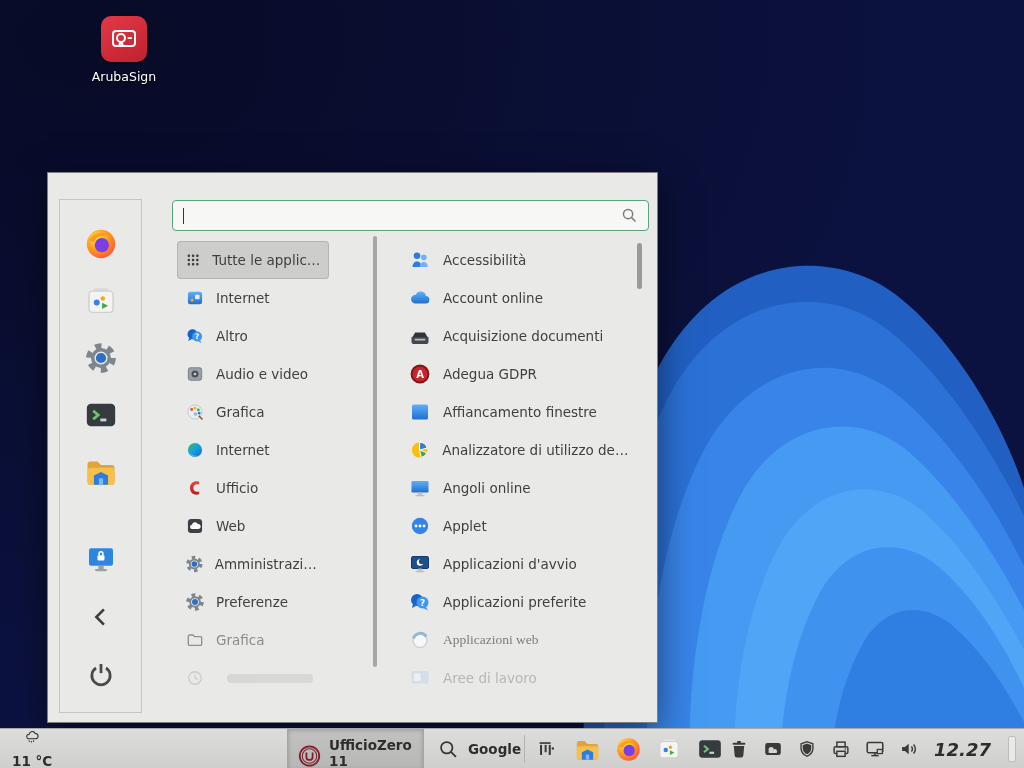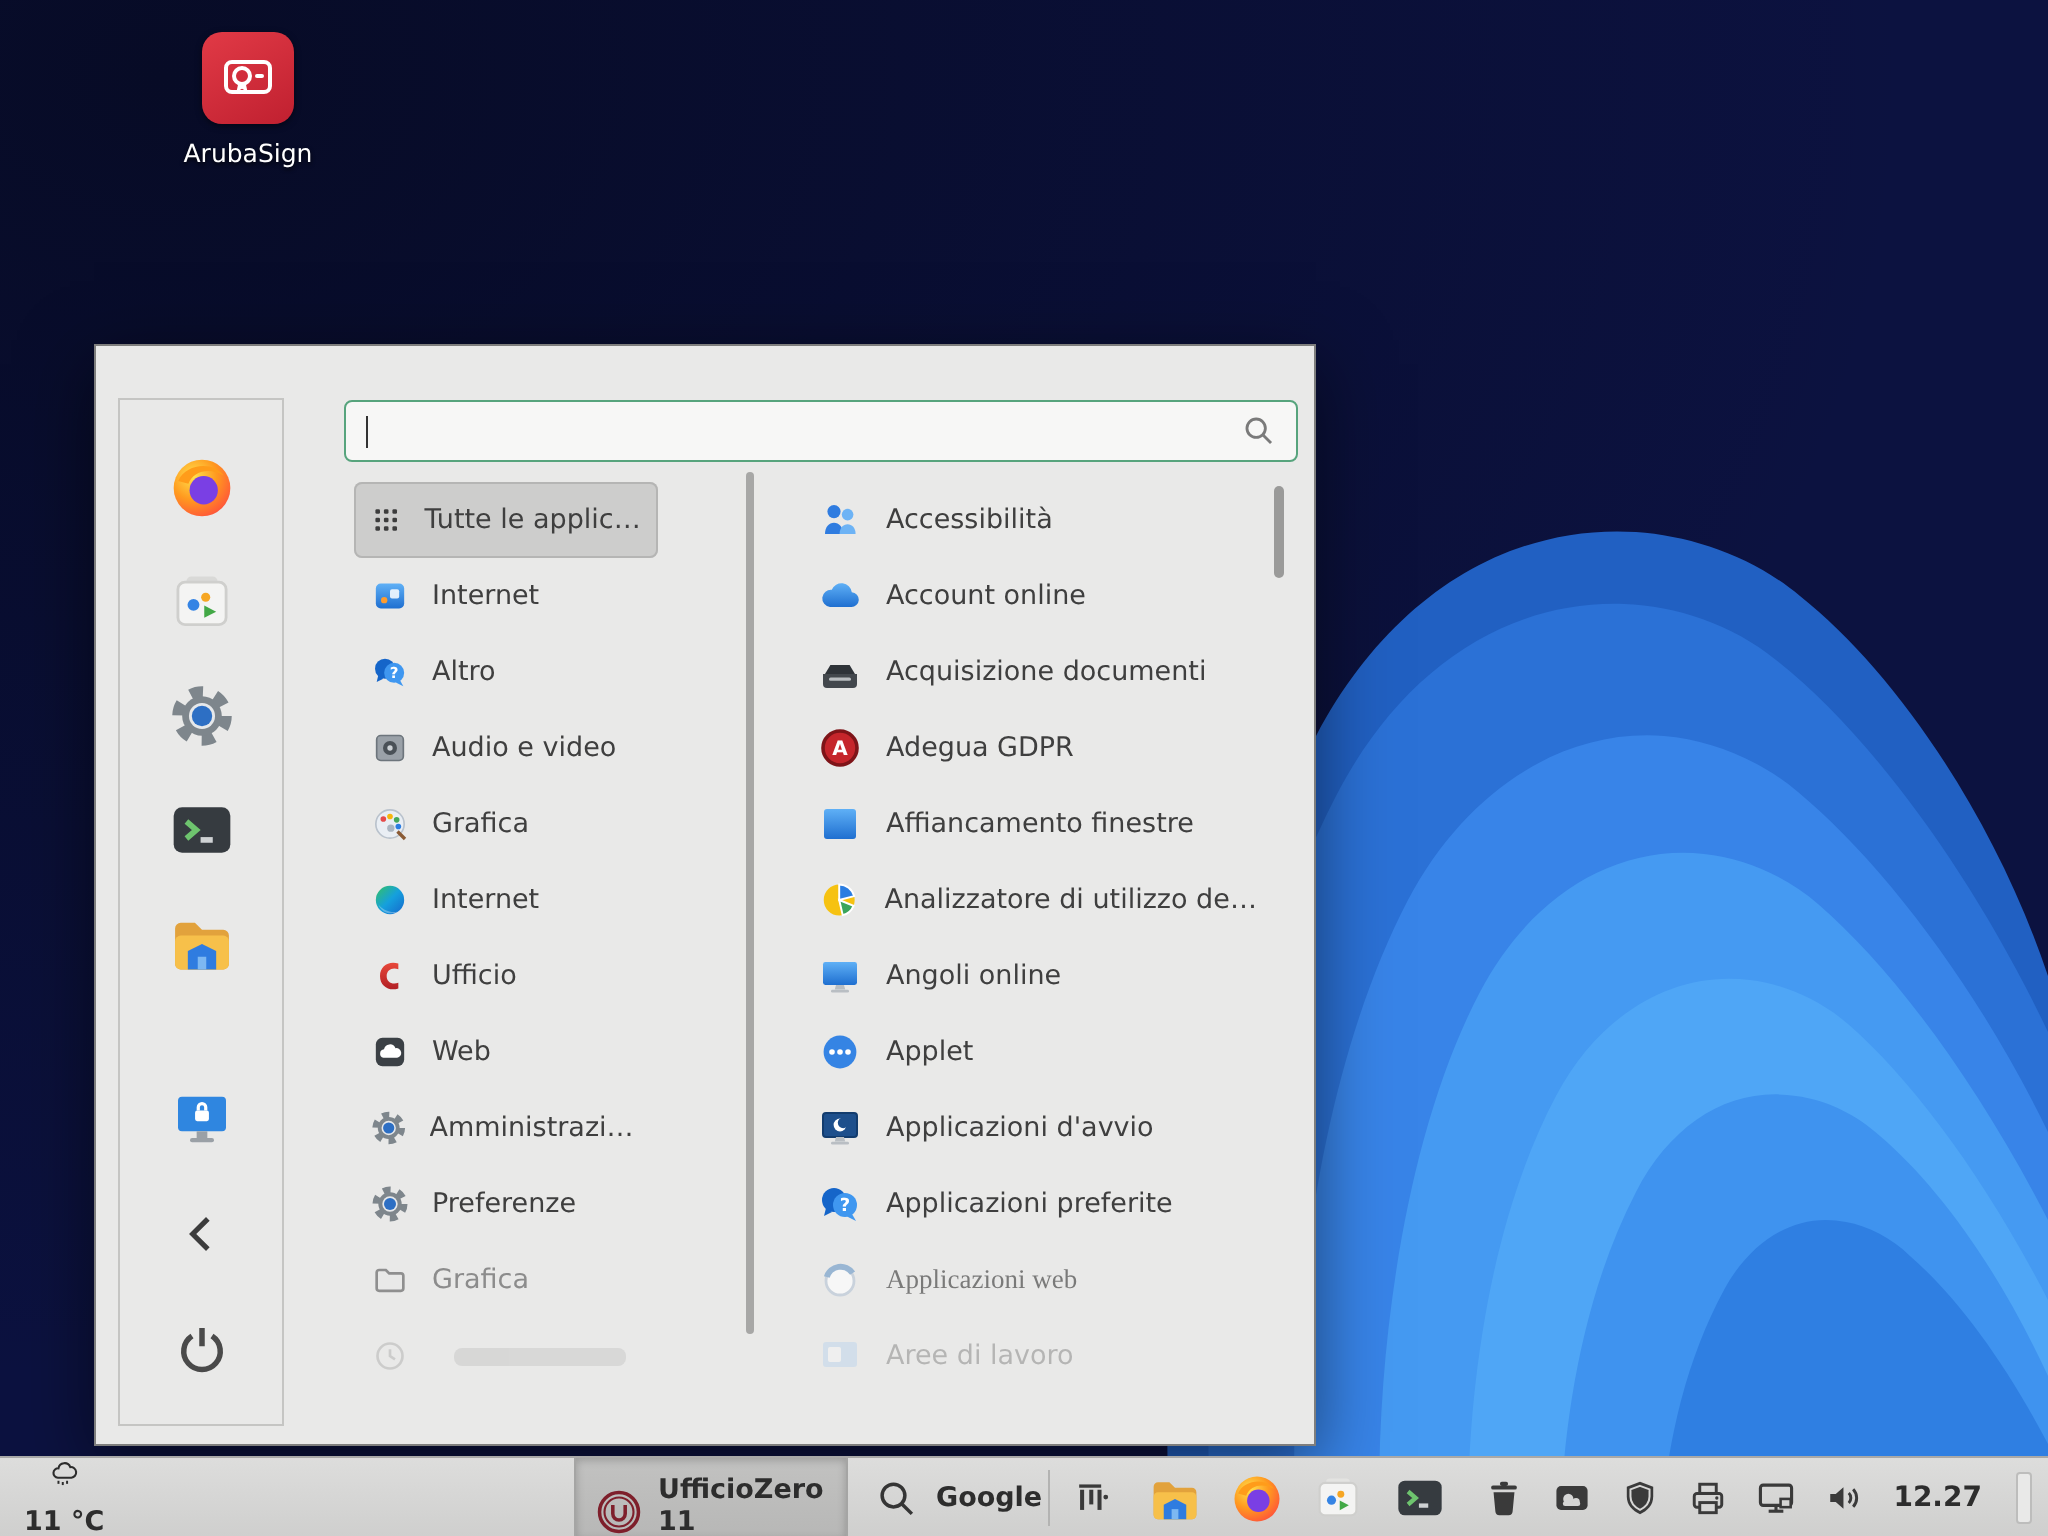--- a/index.html
+++ b/index.html
@@ -44,21 +44,21 @@
   
   .taskbar { position:absolute; left:0; bottom:0; width:1024px; height:40px; background:linear-gradient(#dddddc,#cfcfce); border-top:1px solid #a9a9a8; color:#2d2d2d; }
   .tb-weather { position:absolute; left:12px; top:0; height:40px; display:flex; align-items:center; gap:8px; font-weight:bold; font-size:13.5px; cursor:pointer;flex-direction:column; }
   .tb-menu { position:absolute; left:287px; top:0; width:137px; height:40px; display:flex; align-items:flex-end; gap:8px; padding-left:10px; font-weight:bold; font-size:13.5px; background:linear-gradient(#c2c2c1,#b7b7b6); border-left:1px solid #a5a5a4; border-right:1px solid #a5a5a4; box-shadow:inset 0 1px 4px rgba(0,0,0,.22); cursor:pointer; }
   .tb-google { position:absolute; left:424px; top:0; height:40px; display:flex; align-items:center; gap:9px; padding:0 14px; font-weight:bold; font-size:13.5px; cursor:pointer; }
   .tb-sep { position:absolute; left:524px; top:6px; width:1px; height:28px; background:#b3b3b2; }
   .tb-launchers { position:absolute; left:532px; top:0; height:40px; display:flex; align-items:center; gap:13px; }
   .tb-launchers .lch { width:28px; height:28px; display:flex; align-items:center; justify-content:center; border-radius:3px; cursor:pointer; }
   .tb-tray { position:absolute; right:8px; top:0; height:40px; display:flex; align-items:center; gap:10px; }
   .tb-tray .tri { width:24px; height:24px; display:flex; align-items:center; justify-content:center; cursor:pointer; }
-  .tb-clock { font-weight:bold; font-size:14px; margin-left:3px; cursor:pointer; }
+  .tb-clock { font-weight:bold; font-size:18px; margin-left:3px; cursor:pointer;font-style:italic; }
   .show-desktop { width:8px; height:26px; margin-left:7px; background:#e9e9e8; border:1px solid #bdbdbc; border-radius:2px; cursor:pointer; }
 </style>
 </head>
 <body>
 
 <svg width="0" height="0" style="position:absolute" aria-hidden="true">
   <defs>
     <linearGradient id="gBlue" x1="0" y1="0" x2="0" y2="1">
       <stop offset="0" stop-color="#5fb0f6"></stop>
         <stop offset="1" stop-color="#1f6fd0"></stop>

